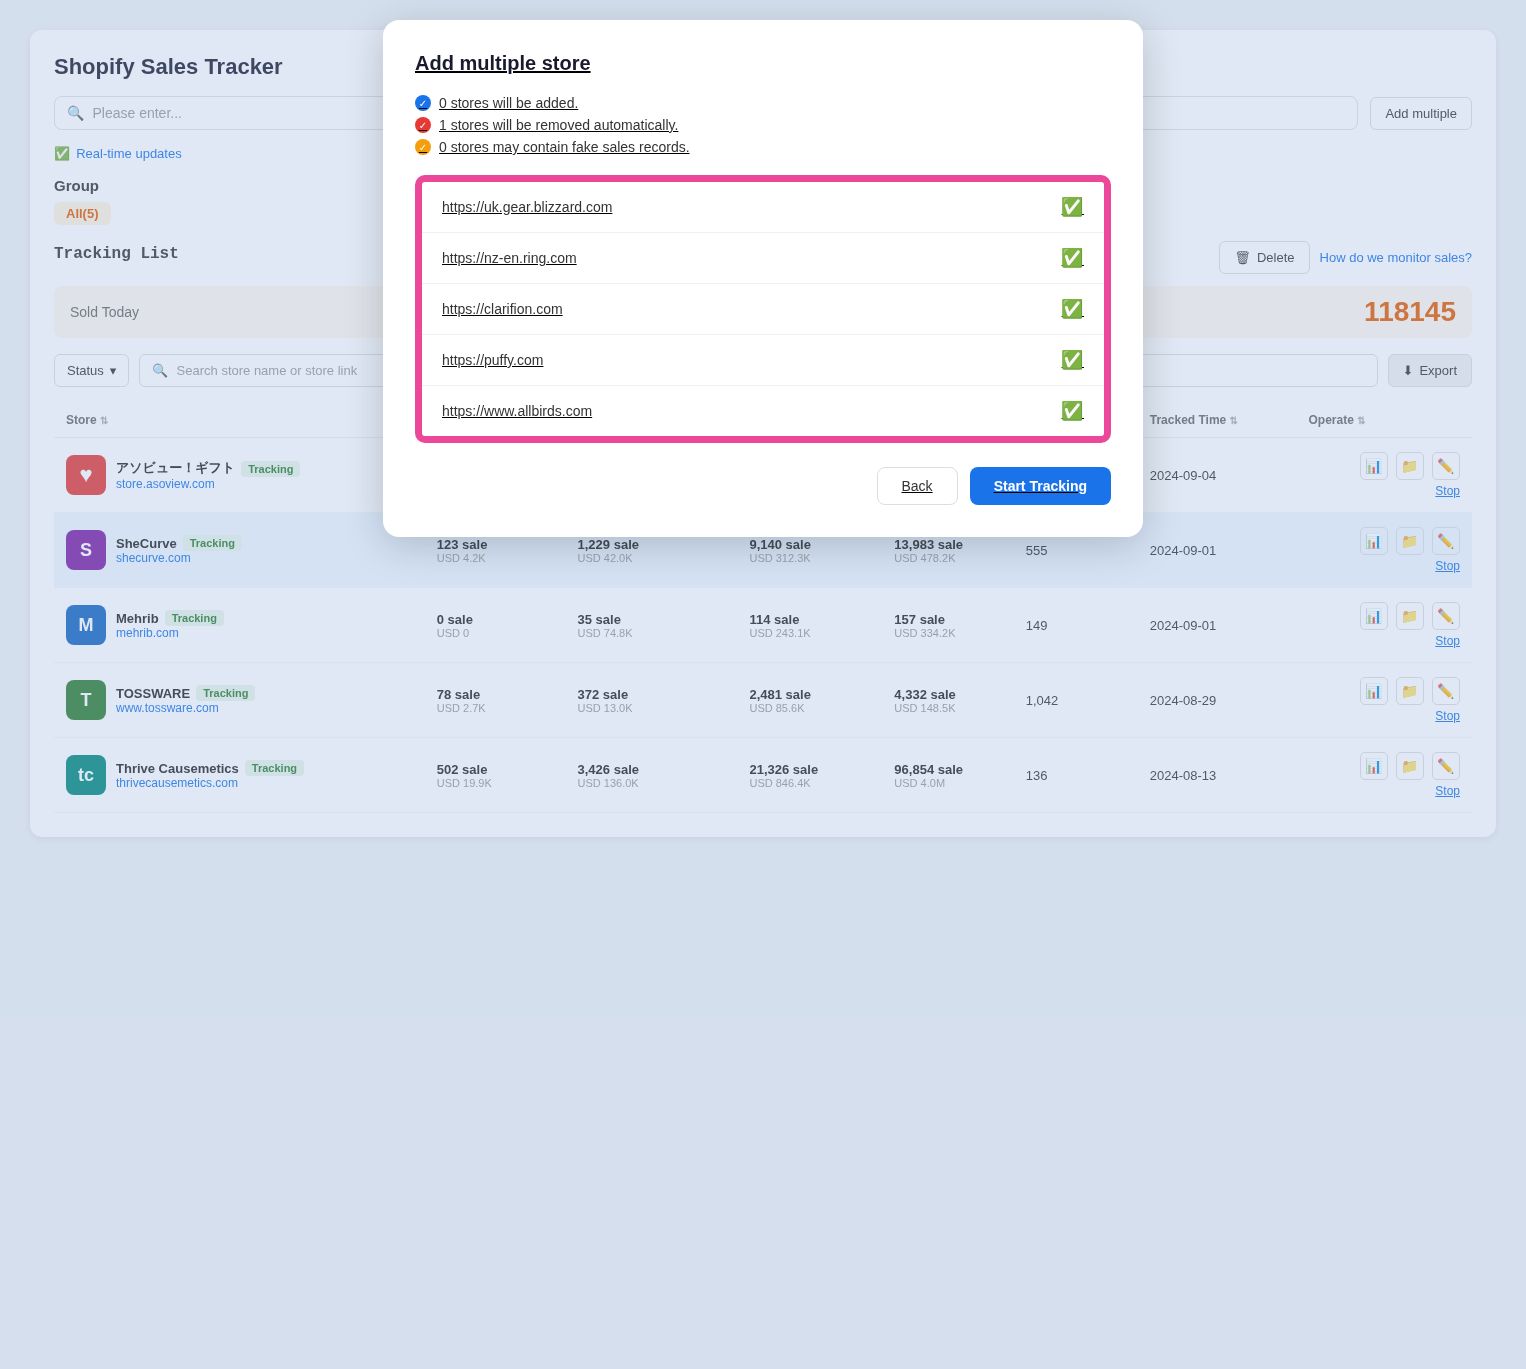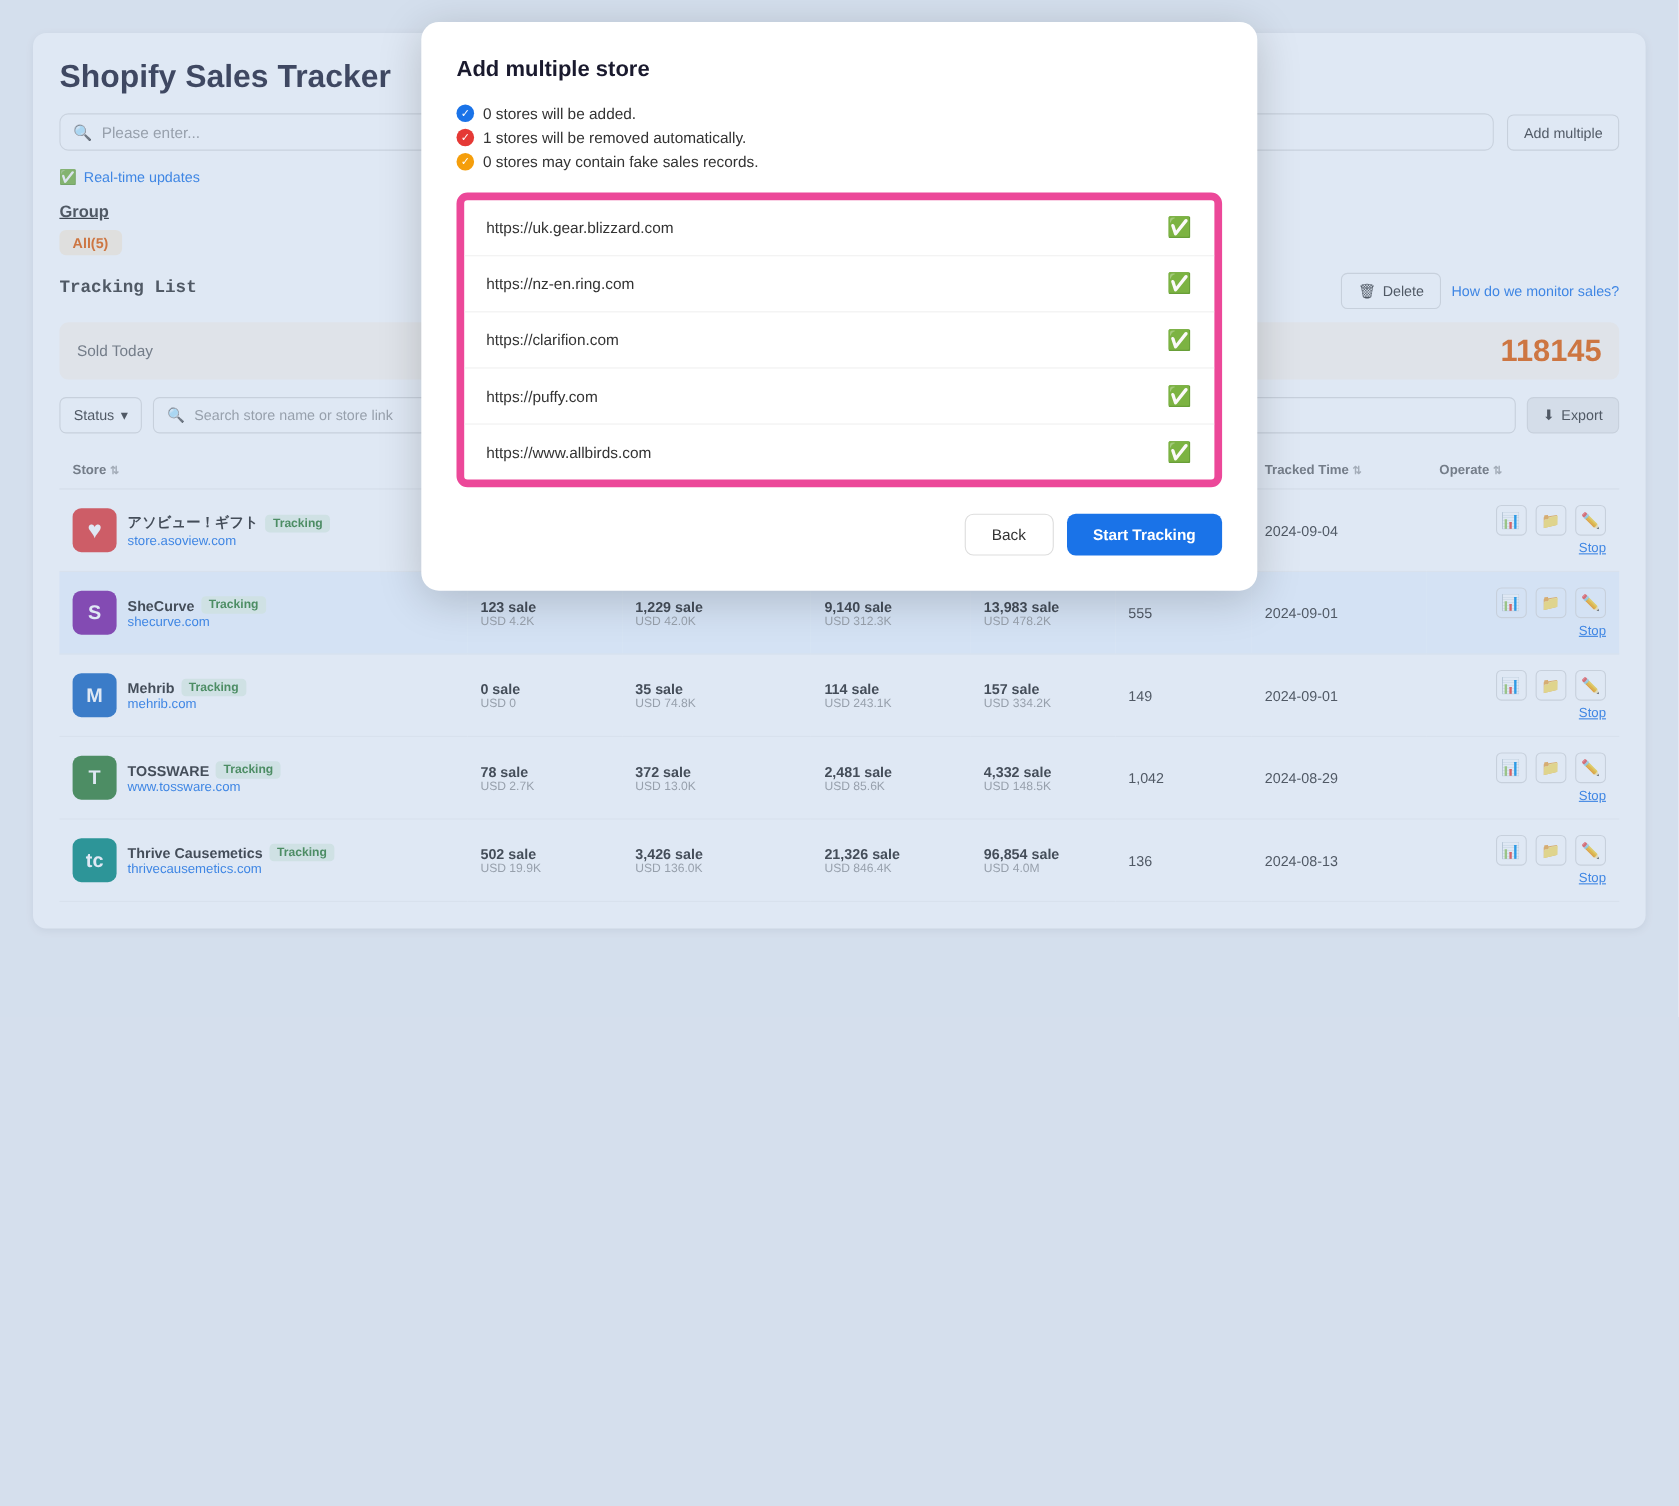--- a/index.html
+++ b/index.html
@@ -2,21 +2,21 @@
 <html><head>
   <meta charset="utf-8">
   <style>
     * { box-sizing: border-box; margin: 0; padding: 0; }
     body { font-family: -apple-system, BlinkMacSystemFont, 'Segoe UI', sans-serif; background: #f0f2f5; min-height: 1369px; position: relative; overflow-x: hidden; }
 
     
     .bg-page { padding: 30px; background: #f0f2f5; min-height: 1369px; }
     .page-card { background: #fff; border-radius: 12px; padding: 24px; box-shadow: 0 2px 8px rgba(0,0,0,0.08); }
 
-    .page-title { font-size: 29px; font-weight: 700; color: #1a1a2e; margin-bottom: 16px; }
+    .page-title { font-size: 22px; font-weight: 700; color: #1a1a2e; margin-bottom: 16px; }
 
     .top-bar { display: flex; align-items: center; gap: 12px; margin-bottom: 16px; }
     .search-input-bg { display: flex; align-items: center; gap: 8px; border: 1px solid #e0e0e0; border-radius: 8px; padding: 8px 12px; flex: 1; color: #999; font-size: 14px; }
     .real-time-badge { display: flex; align-items: center; gap: 6px; color: #1a73e8; font-size: 13px; margin-top: 6px; }
 
     .group-section { margin-bottom: 16px; }
     .group-label { font-size: 15px; font-weight: 600; color: #333; margin-bottom: 8px; }
     .all-badge { background: #fff3e0; color: #e65c00; border-radius: 6px; padding: 4px 12px; font-size: 13px; font-weight: 600; display: inline-block; }
 
     .tracking-header { font-size: 16px; font-weight: 700; color: #333; margin-bottom: 8px; font-family: Liberation Mono, monospace; }
@@ -45,21 +45,21 @@
     .sale-sub { font-size: 11px; color: #999; }
 
     .ops { display: flex; flex-direction: column; align-items: flex-end; gap: 4px; }
     .ops-icons { display: flex; gap: 8px; }
     .op-icon { width: 28px; height: 28px; border: 1px solid #ddd; border-radius: 5px; display: flex; align-items: center; justify-content: center; cursor: pointer; color: #666; font-size: 14px; }
     .stop-link { font-size: 12px; color: #1a73e8; cursor: pointer; text-decoration: underline; }
 
     .highlighted-row { background: #f0f7ff; }
 
     
-    .modal-overlay { position: absolute; top: 0; left: 0; width: 100%; height: 100%; background: rgba(150,180,220,0.3); display: flex; align-items: flex-start; justify-content: center; padding-top: 20px; z-index: 100; }
+    .modal-overlay { position: absolute; top: 0; left: 0; width: 100%; height: 100%; background: rgba(150,180,220,0.3); display: flex; align-items: flex-start; justify-content: center; padding-top: 20px; z-index: 100; text-decoration: underline; }
     .modal { background: #fff; border-radius: 16px; width: 760px; padding: 32px; box-shadow: 0 8px 40px rgba(0,0,0,0.18); position: relative; }
     .modal-title { font-size: 20px; font-weight: 700; color: #1a1a2e; margin-bottom: 20px; }
 
     .info-list { margin-bottom: 20px; display: flex; flex-direction: column; gap: 6px; }
     .info-item { display: flex; align-items: center; gap: 8px; font-size: 14px; color: #333; }
     .dot { width: 16px; height: 16px; border-radius: 50%; display: inline-flex; align-items: center; justify-content: center; font-size: 10px; color: #fff; flex-shrink: 0; }
     .dot-blue { background: #1a73e8; }
     .dot-red { background: #e53935; }
     .dot-orange { background: #f59e0b; }
 
@@ -90,21 +90,21 @@
         <span>Please enter...</span>
       </div>
       <button class="add-multiple-btn">Add multiple</button>
     </div>
 
     <div class="real-time-badge">
       <span>✅</span>
       <span>Real-time updates</span>
     </div>
 
-    <div class="group-section" style="margin-top:16px;text-decoration:underline;">
+    <div class="group-section" style="margin-top:16px;">
       <div class="group-label">Group</div>
       <span class="all-badge">All(5)</span>
     </div>
 
     <div style="display:flex; align-items:center; justify-content:space-between; margin-bottom:12px; margin-top:16px;">
       <div class="tracking-header">Tracking List</div>
       <div style="display:flex; gap:10px; align-items:center;">
         <button class="delete-btn">
           <span>🗑</span>
           <span>Delete</span>

